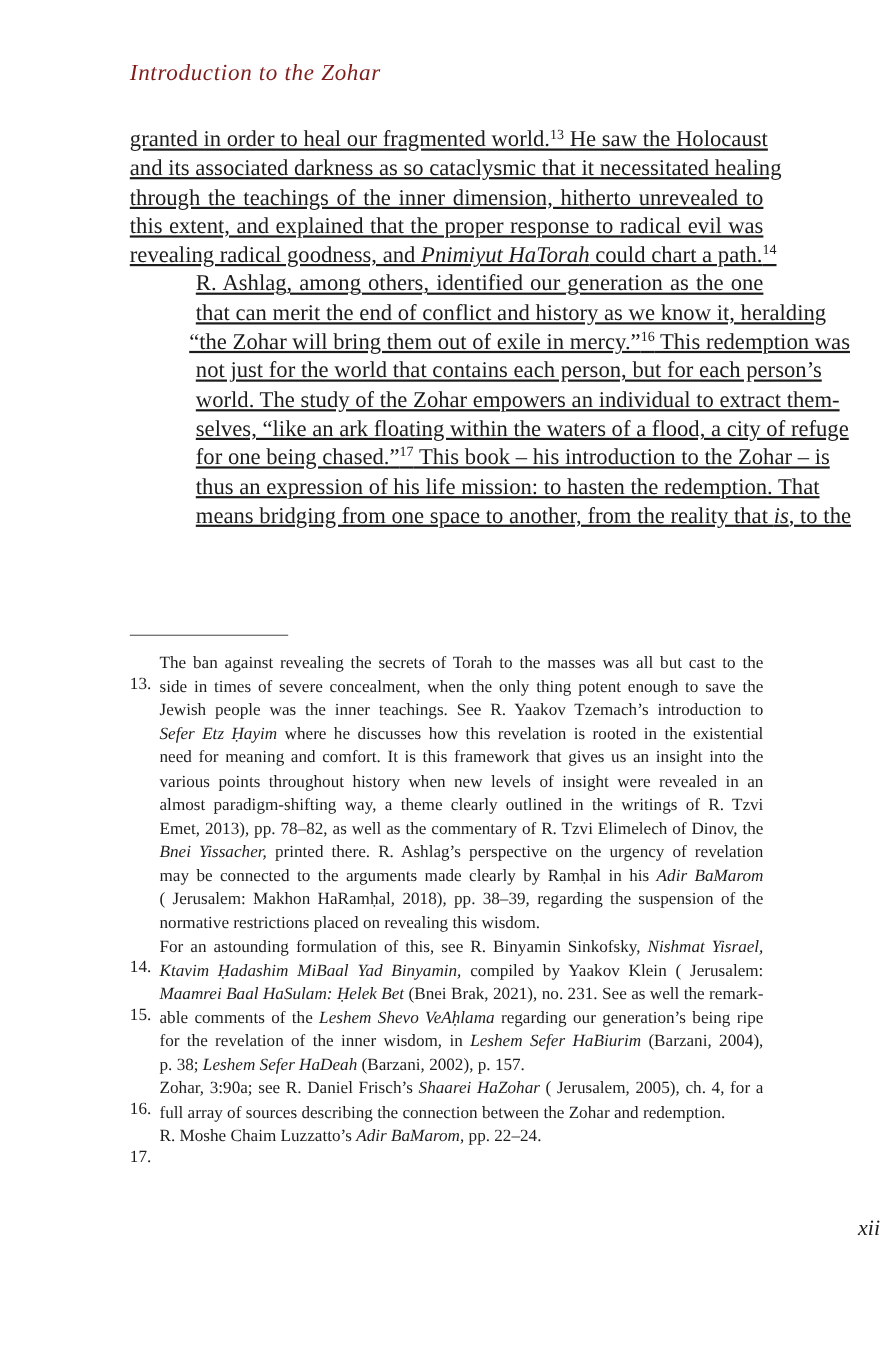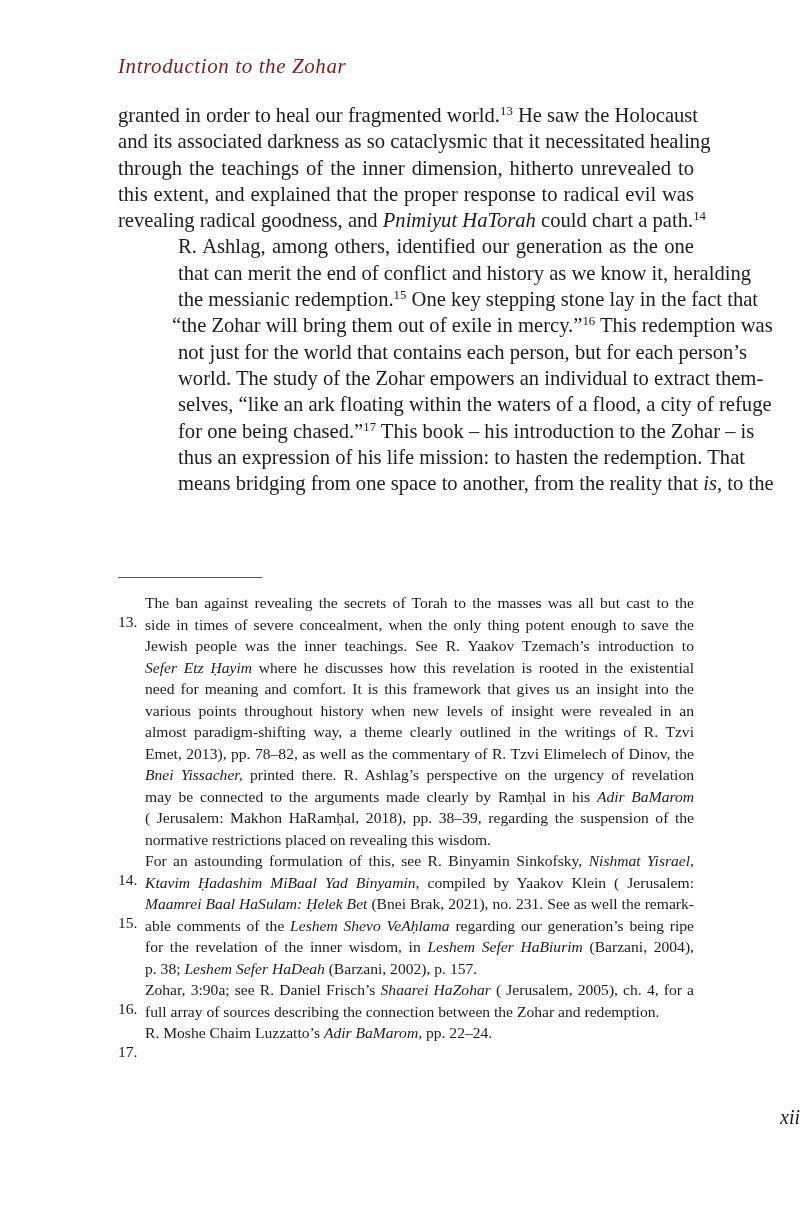--- a/index.html
+++ b/index.html
@@ -1,18 +1,18 @@
 <!DOCTYPE html>
 <html><head>
 <meta charset="utf-8">
 <style>
   html, body { margin: 0; padding: 0; background: #ffffff; }
   body { width: 800px; height: 1230px; position: relative; overflow: hidden; color: #1c1c1c; font-family: "Liberation Serif", "DejaVu Serif", serif; }
   .running-head { position: absolute; left: 118px; top: 54px; font-style: italic; font-size: 21px; letter-spacing: 0.6px; color: #7f1d1d; }
-  .body-text { position: absolute; left: 118px; top: 102px; width: 576px; font-size: 20.6px; line-height: 26.3px; text-align: justify; hyphens: manual; }
+  .body-text { position: absolute; left: 118px; top: 114px; width: 576px; font-size: 20.6px; line-height: 26.3px; text-align: justify; hyphens: manual; text-decoration: underline; }
   .body-text p { margin: 0; }
   .body-text p.indent { text-indent: 60px; }
   .body-text .line { display: block; text-align: justify; text-align-last: justify; white-space: nowrap; }
   sup { font-size: 0.62em; line-height: 0; vertical-align: 0.55em; }
   .rule { position: absolute; left: 118px; top: 577px; width: 144px; height: 1px; background: #555; }
   .notes { position: absolute; left: 118px; top: 592px; width: 576px; font-size: 15.6px; line-height: 21.5px; }
   .note { display: flex; margin: 0; }
   .note .num { width: 27px; flex: none; margin-top: 19px; }
   .note .txt { flex: 1; text-align: justify; }
   .note .txt .line { display: block; white-space: nowrap; text-align: justify; text-align-last: justify; }
@@ -29,21 +29,20 @@
   <p>
     <span class="line"><span>granted in order to heal our fragmented world.</span><sup>13</sup><span> He saw the Holocaust</span></span>
     <span class="line">and its associated darkness as so cataclysmic that it necessitated healing</span>
     <span class="line">through the teachings of the inner dimension, hitherto unrevealed to</span>
     <span class="line">this extent, and explained that the proper response to radical evil was</span>
     <span class="line"><span>revealing radical goodness, and </span><i>Pnimiyut HaTorah</i><span> could chart a path.</span><sup>14</sup></span>
   </p>
   <p class="indent">
     <span class="line">R. Ashlag, among others, identified our generation as the one</span>
     <span class="line">that can merit the end of conflict and history as we know it, heralding</span>
-    <span class="line"><span>the messianic redemption.</span><sup>15</sup><span> One key stepping stone lay in the fact that</span></span>
     <span class="line" style="margin-left:-6px;"><span>“the Zohar will bring them out of exile in mercy.”</span><sup>16</sup><span> This redemption was</span></span>
     <span class="line">not just for the world that contains each person, but for each person’s</span>
     <span class="line">world. The study of the Zohar empowers an individual to extract them-</span>
     <span class="line">selves, “like an ark floating within the waters of a flood, a city of refuge</span>
     <span class="line"><span>for one being chased.”</span><sup>17</sup><span> This book – his introduction to the Zohar – is</span></span>
     <span class="line">thus an expression of his life mission: to hasten the redemption. That</span>
     <span class="line"><span>means bridging from one space to another, from the reality that </span><i>is</i><span>, to the</span></span>
   </p>
 </div>
 

